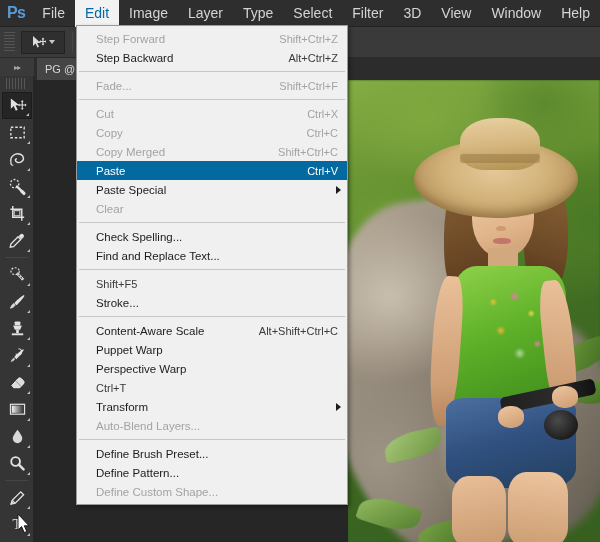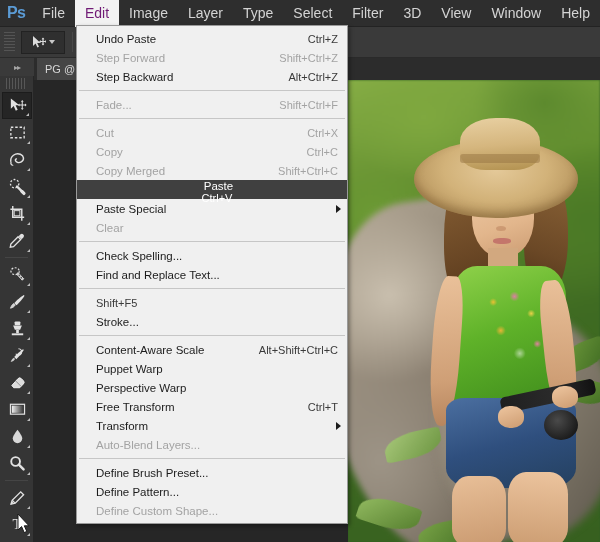--- a/index.html
+++ b/index.html
@@ -31,21 +31,21 @@
     font-size: 16px; font-weight: bold;
     color: #5b9bd5; letter-spacing: -0.5px;
   }
   .menu-item {
     height: 27px; padding: 2px 10px;
     display: flex; align-items: center;
     font-size: 14px; color: #d4d4d4;
     cursor: default; white-space: nowrap;
   }
   .menu-item.active {
-    background: #f2f2f2; color: #701a75;
+    background: #f2f2f2; color: #0369a1;
   }
 
   
   .optionsbar {
     position: absolute; left: 0; top: 27px;
     width: 600px; height: 31px;
     background: #3a3a3a;
     border-bottom: 1px solid #2a2a2a;
     display: flex; align-items: center;
     z-index: 10;
@@ -304,21 +304,21 @@
   }
   .mi {
     position: relative;
     height: 19px;
     display: flex; align-items: center;
     padding: 0 6px 0 19px;
     font-size: 11.5px; color: #1c1c1c;
     white-space: nowrap;
   }
   .mi.disabled { color: #a3a3a3; gap: 8px; }
-  .mi.highlight { background: #404040; color: #ffffff; flex-direction: column; }
+  .mi.highlight { background: #0369a1; color: #ffffff; }
   .mi .label { flex: 1; }
   .mi .accel { color: #3a3a3a; font-size: 11px; padding-right: 3px; }
   .mi.disabled .accel { color: #a3a3a3; }
   .mi.highlight .accel { color: #ffffff; }
   .mi .arrow {
     width: 0; height: 0; margin-left: 6px;
     border-top: 4px solid transparent;
     border-bottom: 4px solid transparent;
     border-left: 5px solid #1c1c1c;
   }
@@ -594,24 +594,20 @@
       <div class="leg-l"></div>
       <div class="leg-r"></div>
       <div class="rod"></div>
       <div class="reel"></div>
       <div class="hand" style="left:150px;top:326px;"></div>
       <div class="hand" style="left:204px;top:306px;"></div>
     </div>
   </div>
 
   <div class="dropdown" id="edit-dropdown">
-      <div class="mi">
-        <span class="label">Undo Paste</span>
-        <span class="accel">Ctrl+Z</span>
-      </div>
       <div class="mi disabled">
         <span class="label">Step Forward</span>
         <span class="accel">Shift+Ctrl+Z</span>
       </div>
       <div class="mi">
         <span class="label">Step Backward</span>
         <span class="accel">Alt+Ctrl+Z</span>
       </div>
       <div class="m-sep"></div>
       <div class="mi disabled">
@@ -661,21 +657,20 @@
         <span class="label">Content-Aware Scale</span>
         <span class="accel">Alt+Shift+Ctrl+C</span>
       </div>
       <div class="mi">
         <span class="label">Puppet Warp</span>
       </div>
       <div class="mi">
         <span class="label">Perspective Warp</span>
       </div>
       <div class="mi">
-        <span class="label">Free Transform</span>
         <span class="accel">Ctrl+T</span>
       </div>
       <div class="mi">
         <span class="label">Transform</span>
         <span class="arrow"></span>
       </div>
       <div class="mi disabled">
         <span class="label">Auto-Blend Layers...</span>
       </div>
       <div class="m-sep"></div>

